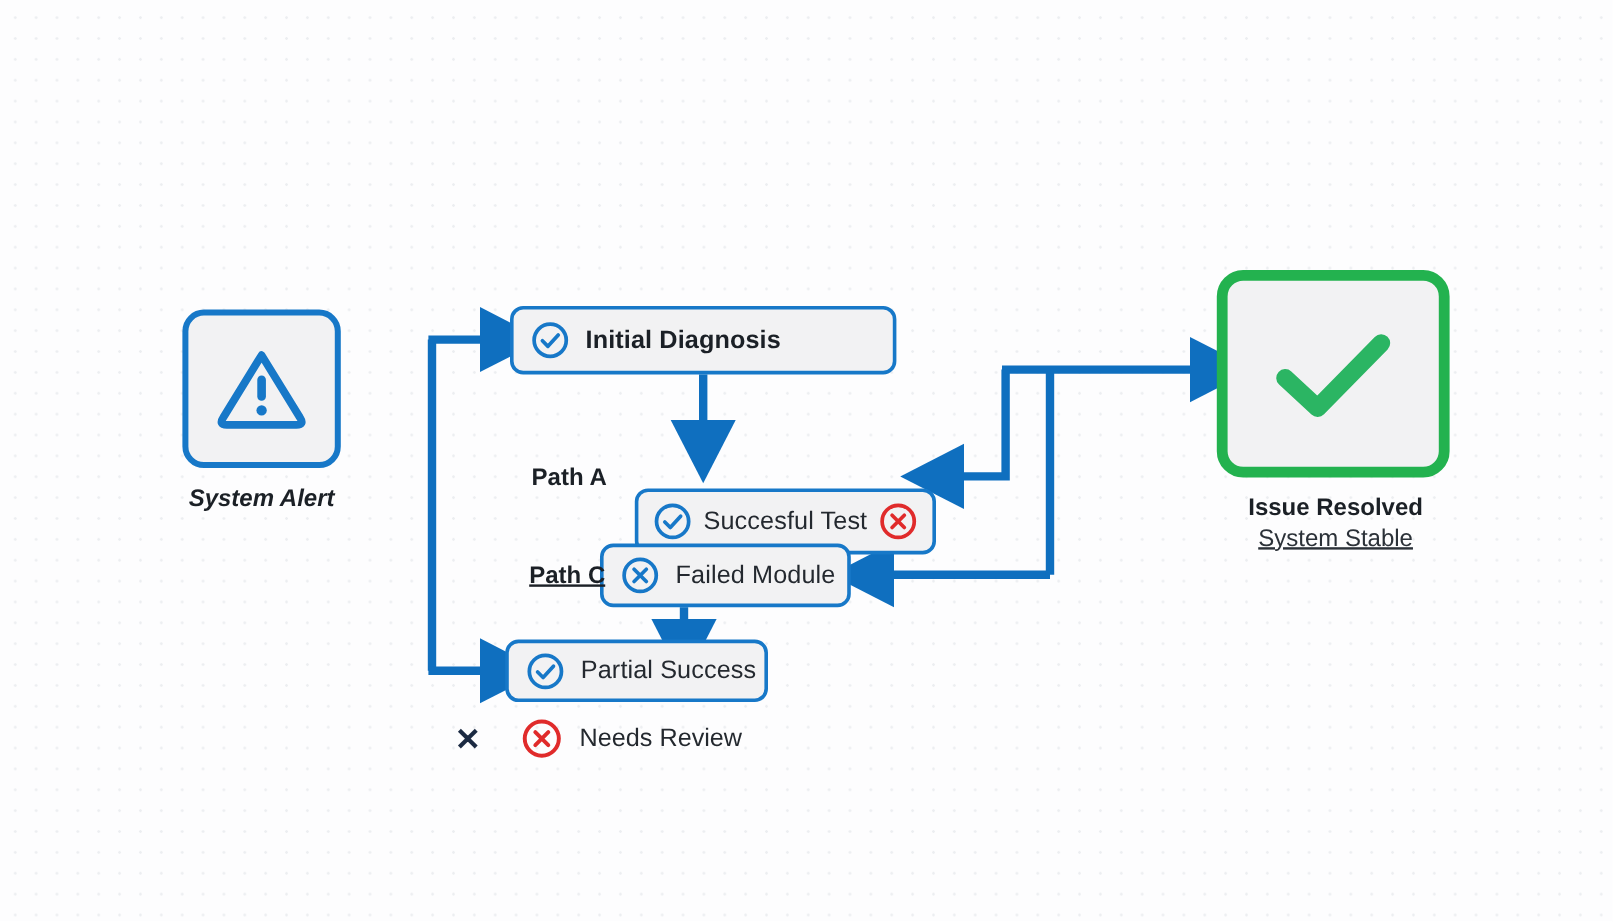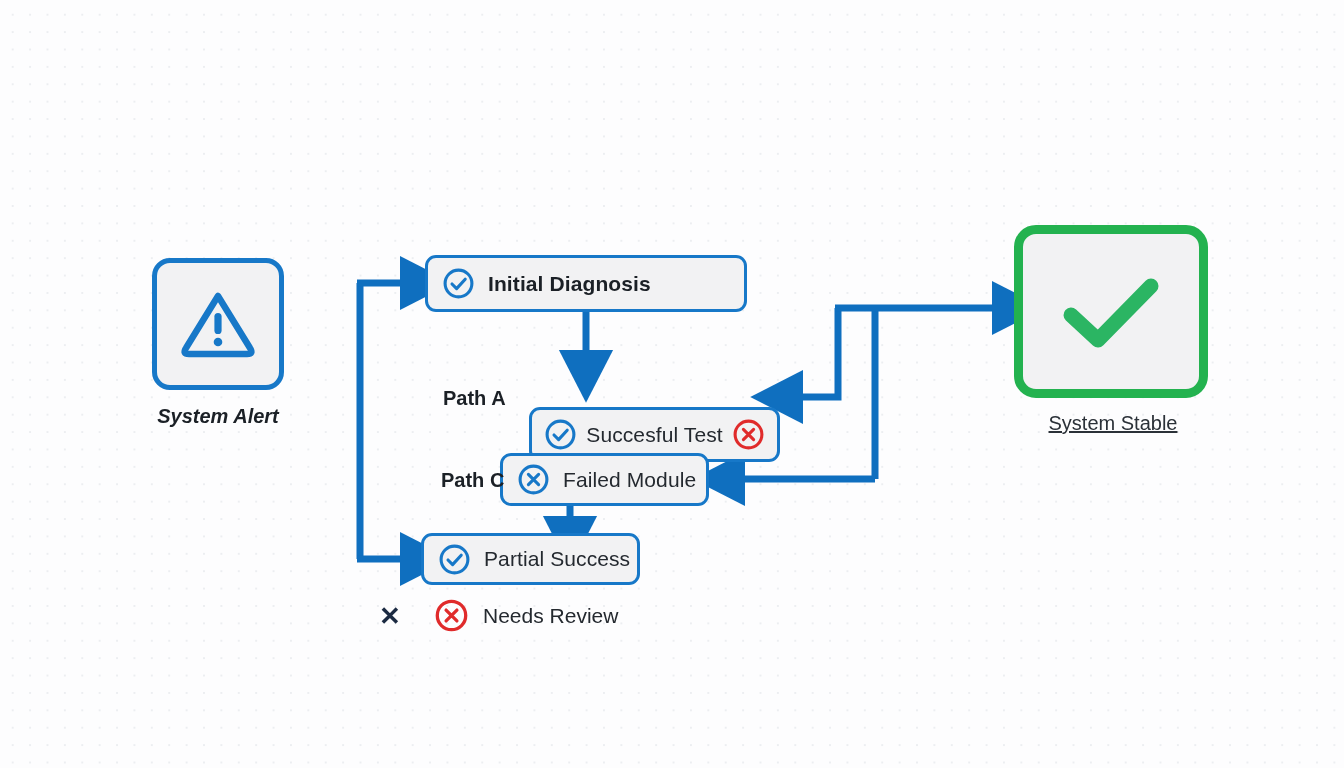--- a/index.html
+++ b/index.html
@@ -192,21 +192,21 @@
     <span>Path A</span>
   </div>
 
   <div class="node" style="left:500px; top:453px; width:209px; height:53px;text-align:right;">
     <svg class="ico" width="33" height="33" viewBox="0 0 33 33">
       <circle cx="16.5" cy="16.5" r="13.4" fill="none" stroke="#1778c8" stroke-width="3.1"></circle>
       <path d="M11.4 11.4 L21.6 21.6 M21.6 11.4 L11.4 21.6" fill="none" stroke="#1778c8" stroke-width="3.1" stroke-linecap="round"></path>
     </svg>
     <span class="node-label">Failed Module</span>
   </div>
-  <div class="path-label" style="left:441px; top:469px;">
+  <div class="path-label" style="left:441px; top:469px;text-decoration:underline;">
     <span>Path C</span>
   </div>
 
   <div class="node" style="left:421px; top:533px; width:219px; height:52px;justify-content:space-between;">
     <svg class="ico" width="33" height="33" viewBox="0 0 33 33">
       <circle cx="16.5" cy="16.5" r="13.4" fill="none" stroke="#1778c8" stroke-width="3.1"></circle>
       <path d="M10 17 L14.6 21.6 L23.2 12.2" fill="none" stroke="#1778c8" stroke-width="3.1" stroke-linecap="round" stroke-linejoin="round"></path>
     </svg>
     <span class="node-label">Partial Success</span>
   </div>
@@ -221,16 +221,17 @@
     </svg>
     <span class="legend-text">Needs Review</span>
   </div>
 
   <div class="panel resolved" style="left:1014px; top:225px; width:194px; height:173px;">
     <svg class="ico" width="108" height="84" viewBox="0 0 108 84">
       <path d="M14 45 L41 70 L94 16" fill="none" stroke="#2bb563" stroke-width="15" stroke-linecap="round" stroke-linejoin="round"></path>
     </svg>
   </div>
   <div class="caption" style="left:993px; top:410px; width:240px;">
+    <div class="t1">Issue Resolved</div>
     <div class="t2">System Stable</div>
   </div>
 
 </div>
 
 </body></html>

